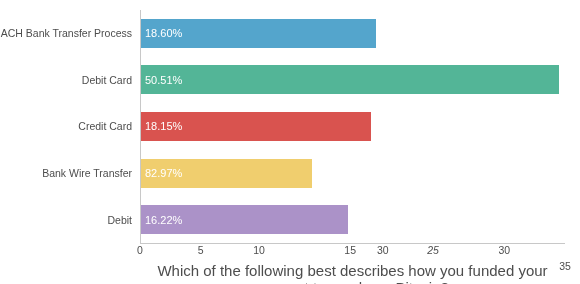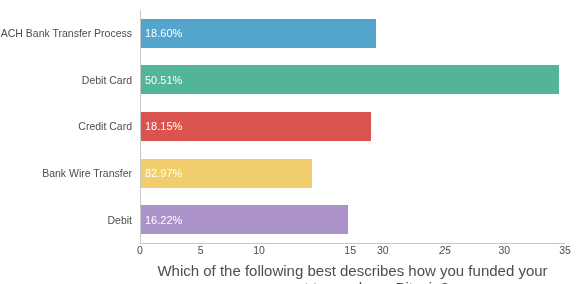--- a/index.html
+++ b/index.html
@@ -148,20 +148,20 @@
 
   <div class="y-axis-line"></div>
   <div class="x-axis-line"></div>
 
   <div class="xticks" id="xticks">
       <div class="xtick" style="left: 0px;">0</div>
       <div class="xtick" style="left: 60.7143px;">5</div>
       <div class="xtick" style="left: 119px;">10</div>
       <div class="xtick" style="left: 182.143px; margin-left: 28px;">15</div>
       <div class="xtick" style="left: 242.857px;">30</div>
-      <div class="xtick" style="left: 305px; font-style: italic;">25</div>
+      <div class="xtick" style="left: 293px; font-style: italic;">25</div>
       <div class="xtick" style="left: 364.286px; text-align: center;">30</div>
-      <div class="xtick" style="left: 425px;">35</div>
+      <div class="xtick" style="left: 425px; margin-top: 16px;">35</div>
     </div>
 
   <div class="xlabel">Which of the following best describes how you funded your account to purchase Bitcoin?</div>
 
 </div>
 
 </body></html>

